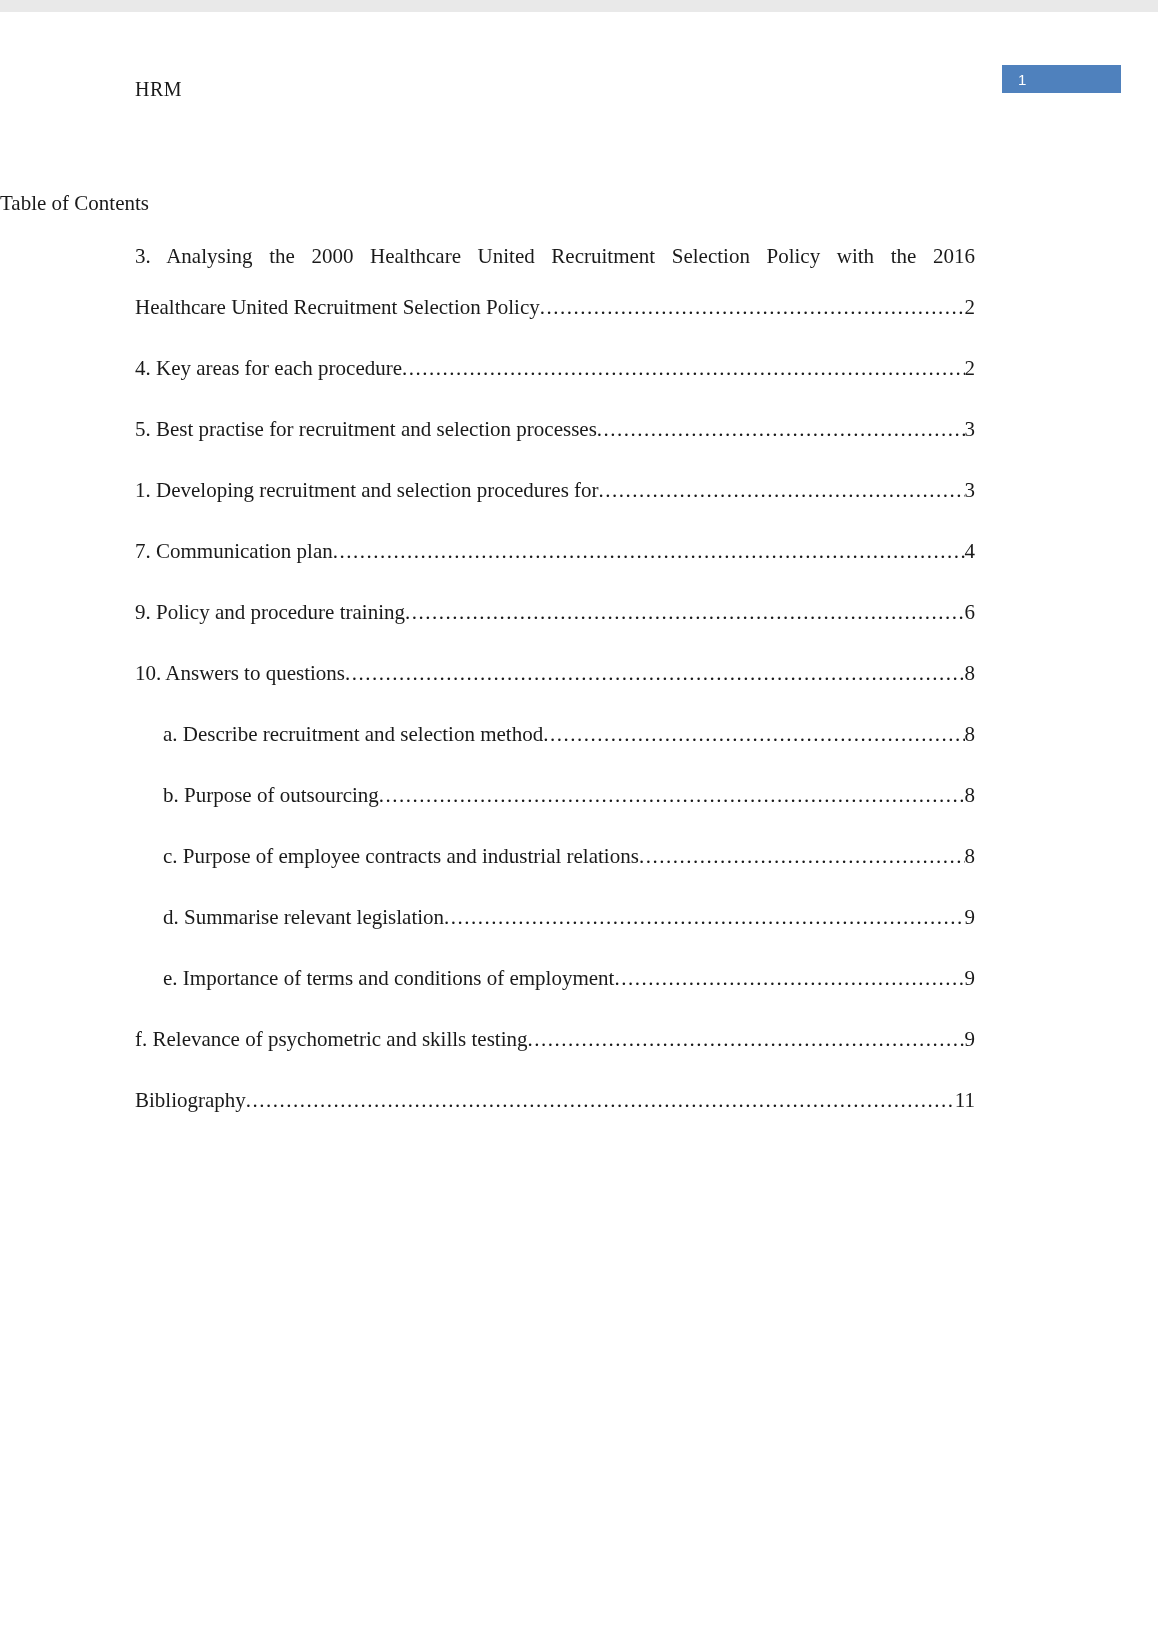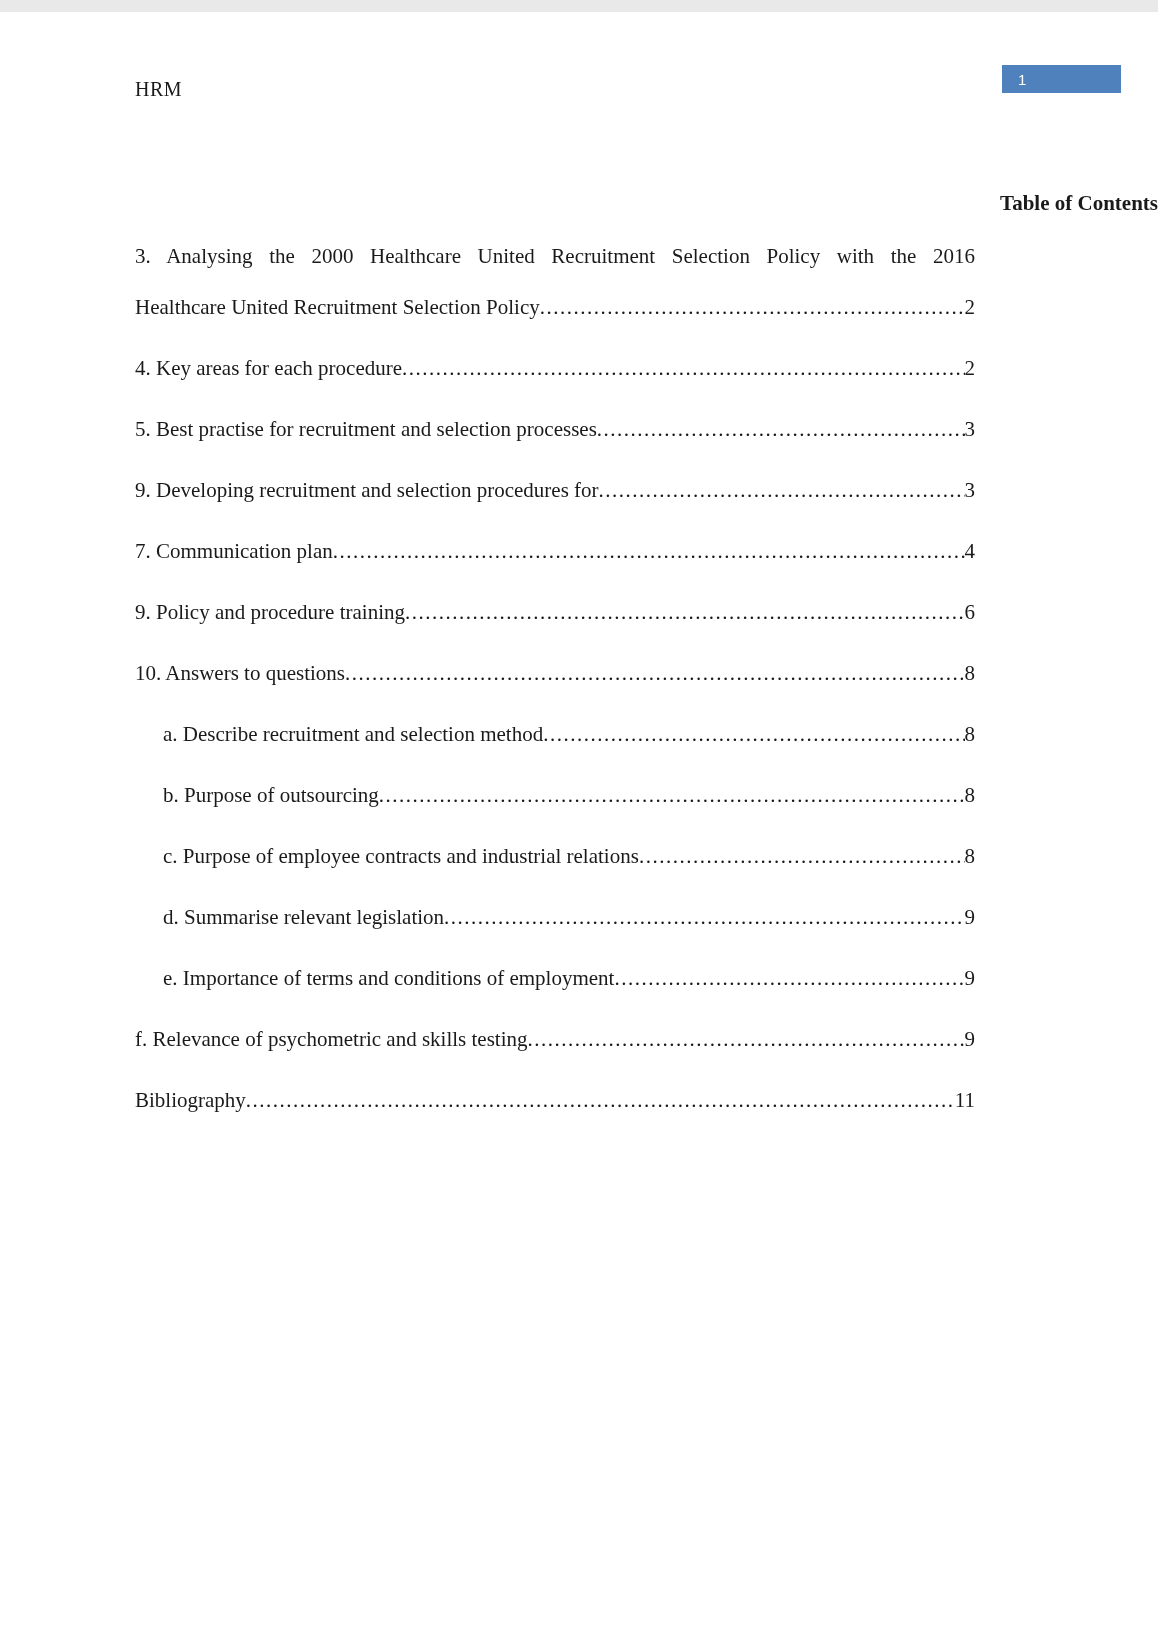--- a/index.html
+++ b/index.html
@@ -36,22 +36,22 @@
     padding-left: 16px;
     font-family: "Liberation Sans", "DejaVu Sans", sans-serif;
     font-size: 15px;
   }
 
   .doc-title {
     position: absolute;
     top: 179px;
     left: 0;
     width: 100%;
-    text-align: right;
-    font-weight: bold;
+    text-align: left;
+    font-weight: normal;
     font-size: 21px;
   }
 
   .toc {
     position: absolute;
     left: 135px;
     top: 230px;
     width: 840px;
     font-size: 21px;
   }
@@ -119,21 +119,21 @@
       <span class="toc-page">2</span>
     </div>
 
     <div class="toc-row">
       <span class="toc-label">5. Best practise for recruitment and selection processes</span>
       <span class="toc-dots"></span>
       <span class="toc-page">3</span>
     </div>
 
     <div class="toc-row">
-      <span class="toc-label">9. Developing recruitment and selection procedures for</span>
+      <span class="toc-label">1. Developing recruitment and selection procedures for</span>
       <span class="toc-dots"></span>
       <span class="toc-page">3</span>
     </div>
 
     <div class="toc-row">
       <span class="toc-label">7. Communication plan</span>
       <span class="toc-dots"></span>
       <span class="toc-page">4</span>
     </div>
 

